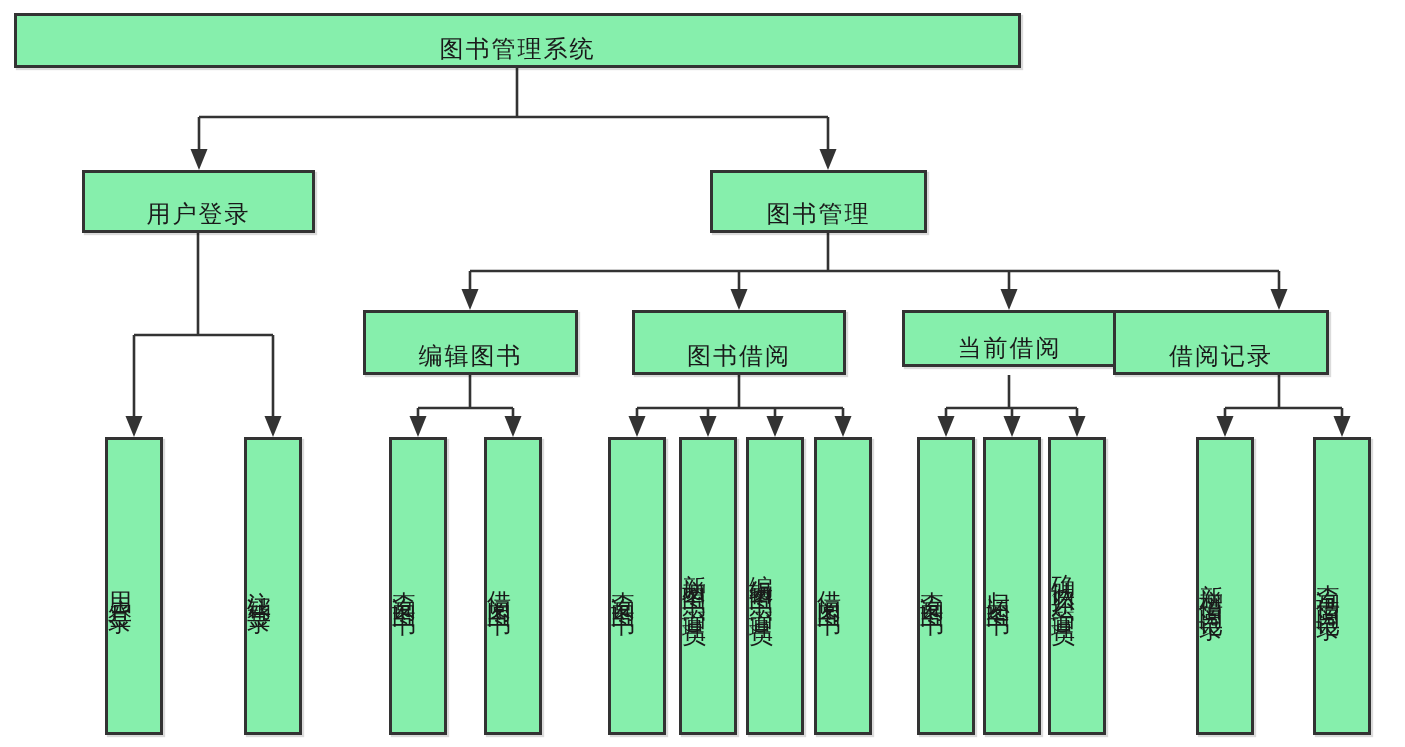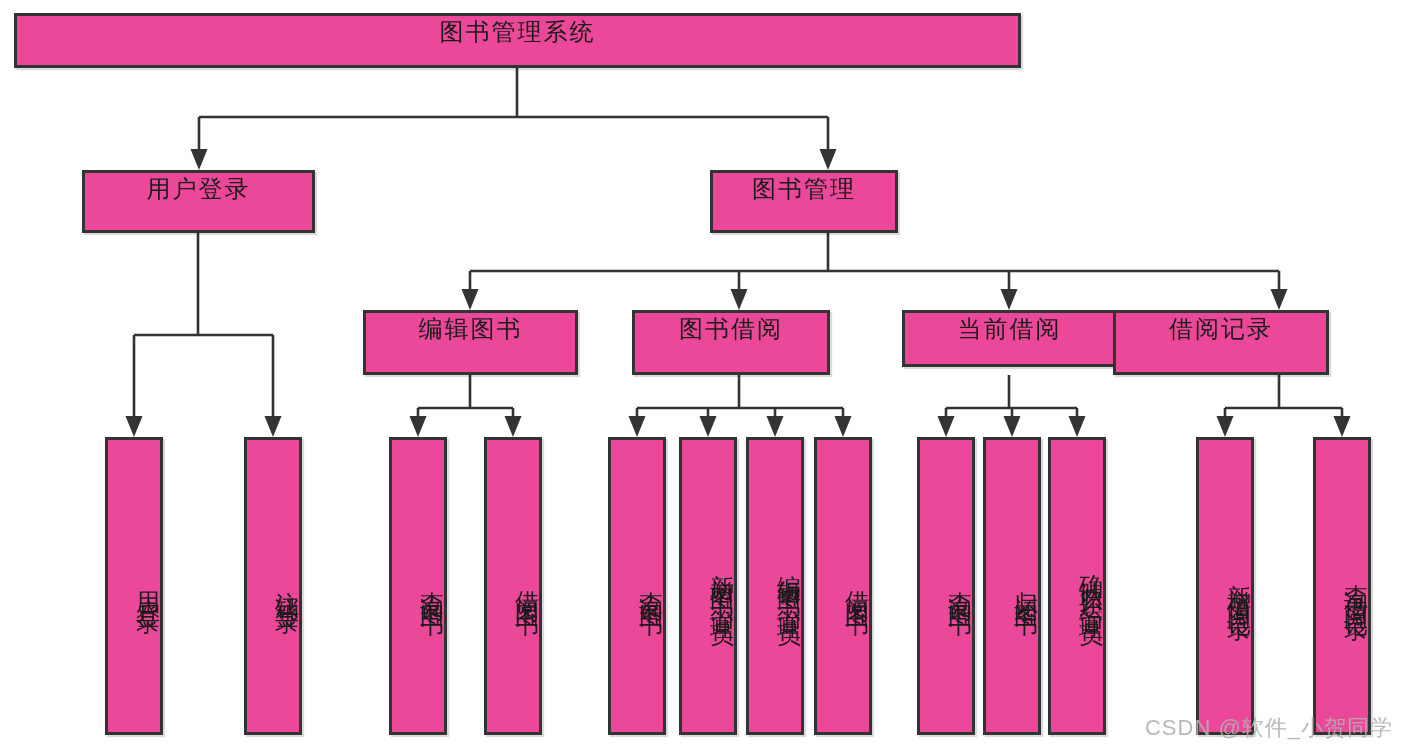--- a/index.html
+++ b/index.html
@@ -22,23 +22,23 @@
   }
   svg.connectors {
     position: absolute; left: 0; top: 0;
     width: 1405px; height: 747px;
     pointer-events: none;
   }
   .ln { stroke: var(--line); stroke-width: 2.6; fill: none; }
   .ar { fill: var(--line); stroke: none; }
   .box {
     position: absolute;
-    background: #ec4899;
+    background: #86efac;
     border: 3px solid var(--line);
-    display: flex; align-items: flex-start; justify-content: center;
+    display: flex; align-items: flex-end; justify-content: center;
     color: var(--text);
     font-size: 24px;
     letter-spacing: 2px;
     text-align: center;
     box-shadow: 2px 2px 1px rgba(0,0,0,0.14);
     white-space: nowrap;
   }
   .leaf {
     writing-mode: vertical-rl;
     text-orientation: mixed;
@@ -105,28 +105,28 @@
     </g>
   </svg>
 
   <div class="box" style="left:14px; top:13px; width:1007px; height:55px;">
     <span>图书管理系统</span>
   </div>
 
   <div class="box" style="left:82px; top:170px; width:233px; height:63px;">
     <span>用户登录</span>
   </div>
-  <div class="box" style="left:710px; top:170px; width:188px; height:63px;">
+  <div class="box" style="left:710px; top:170px; width:217px; height:63px;">
     <span>图书管理</span>
   </div>
 
   <div class="box" style="left:363px; top:310px; width:215px; height:65px;">
     <span>编辑图书</span>
   </div>
-  <div class="box" style="left:632px; top:310px; width:198px; height:65px;">
+  <div class="box" style="left:632px; top:310px; width:214px; height:65px;">
     <span>图书借阅</span>
   </div>
   <div class="box" style="left:902px; top:310px; width:215px; height:57px;">
     <span>当前借阅</span>
   </div>
   <div class="box" style="left:1113px; top:310px; width:216px; height:65px;">
     <span>借阅记录</span>
   </div>
 
   <div class="box leaf" style="left:105px; top:437px; width:58px; height:298px;">
@@ -166,17 +166,14 @@
     <span>确认归还（管理员）</span>
   </div>
 
   <div class="box leaf" style="left:1196px; top:437px; width:58px; height:298px;">
     <span>新增借阅记录</span>
   </div>
   <div class="box leaf" style="left:1313px; top:437px; width:58px; height:298px;">
     <span>查询借阅记录</span>
   </div>
 
-  <div class="watermark">
-    <span>CSDN @软件_小贺同学</span>
-  </div>
 
 </div>
 
 </body></html>

